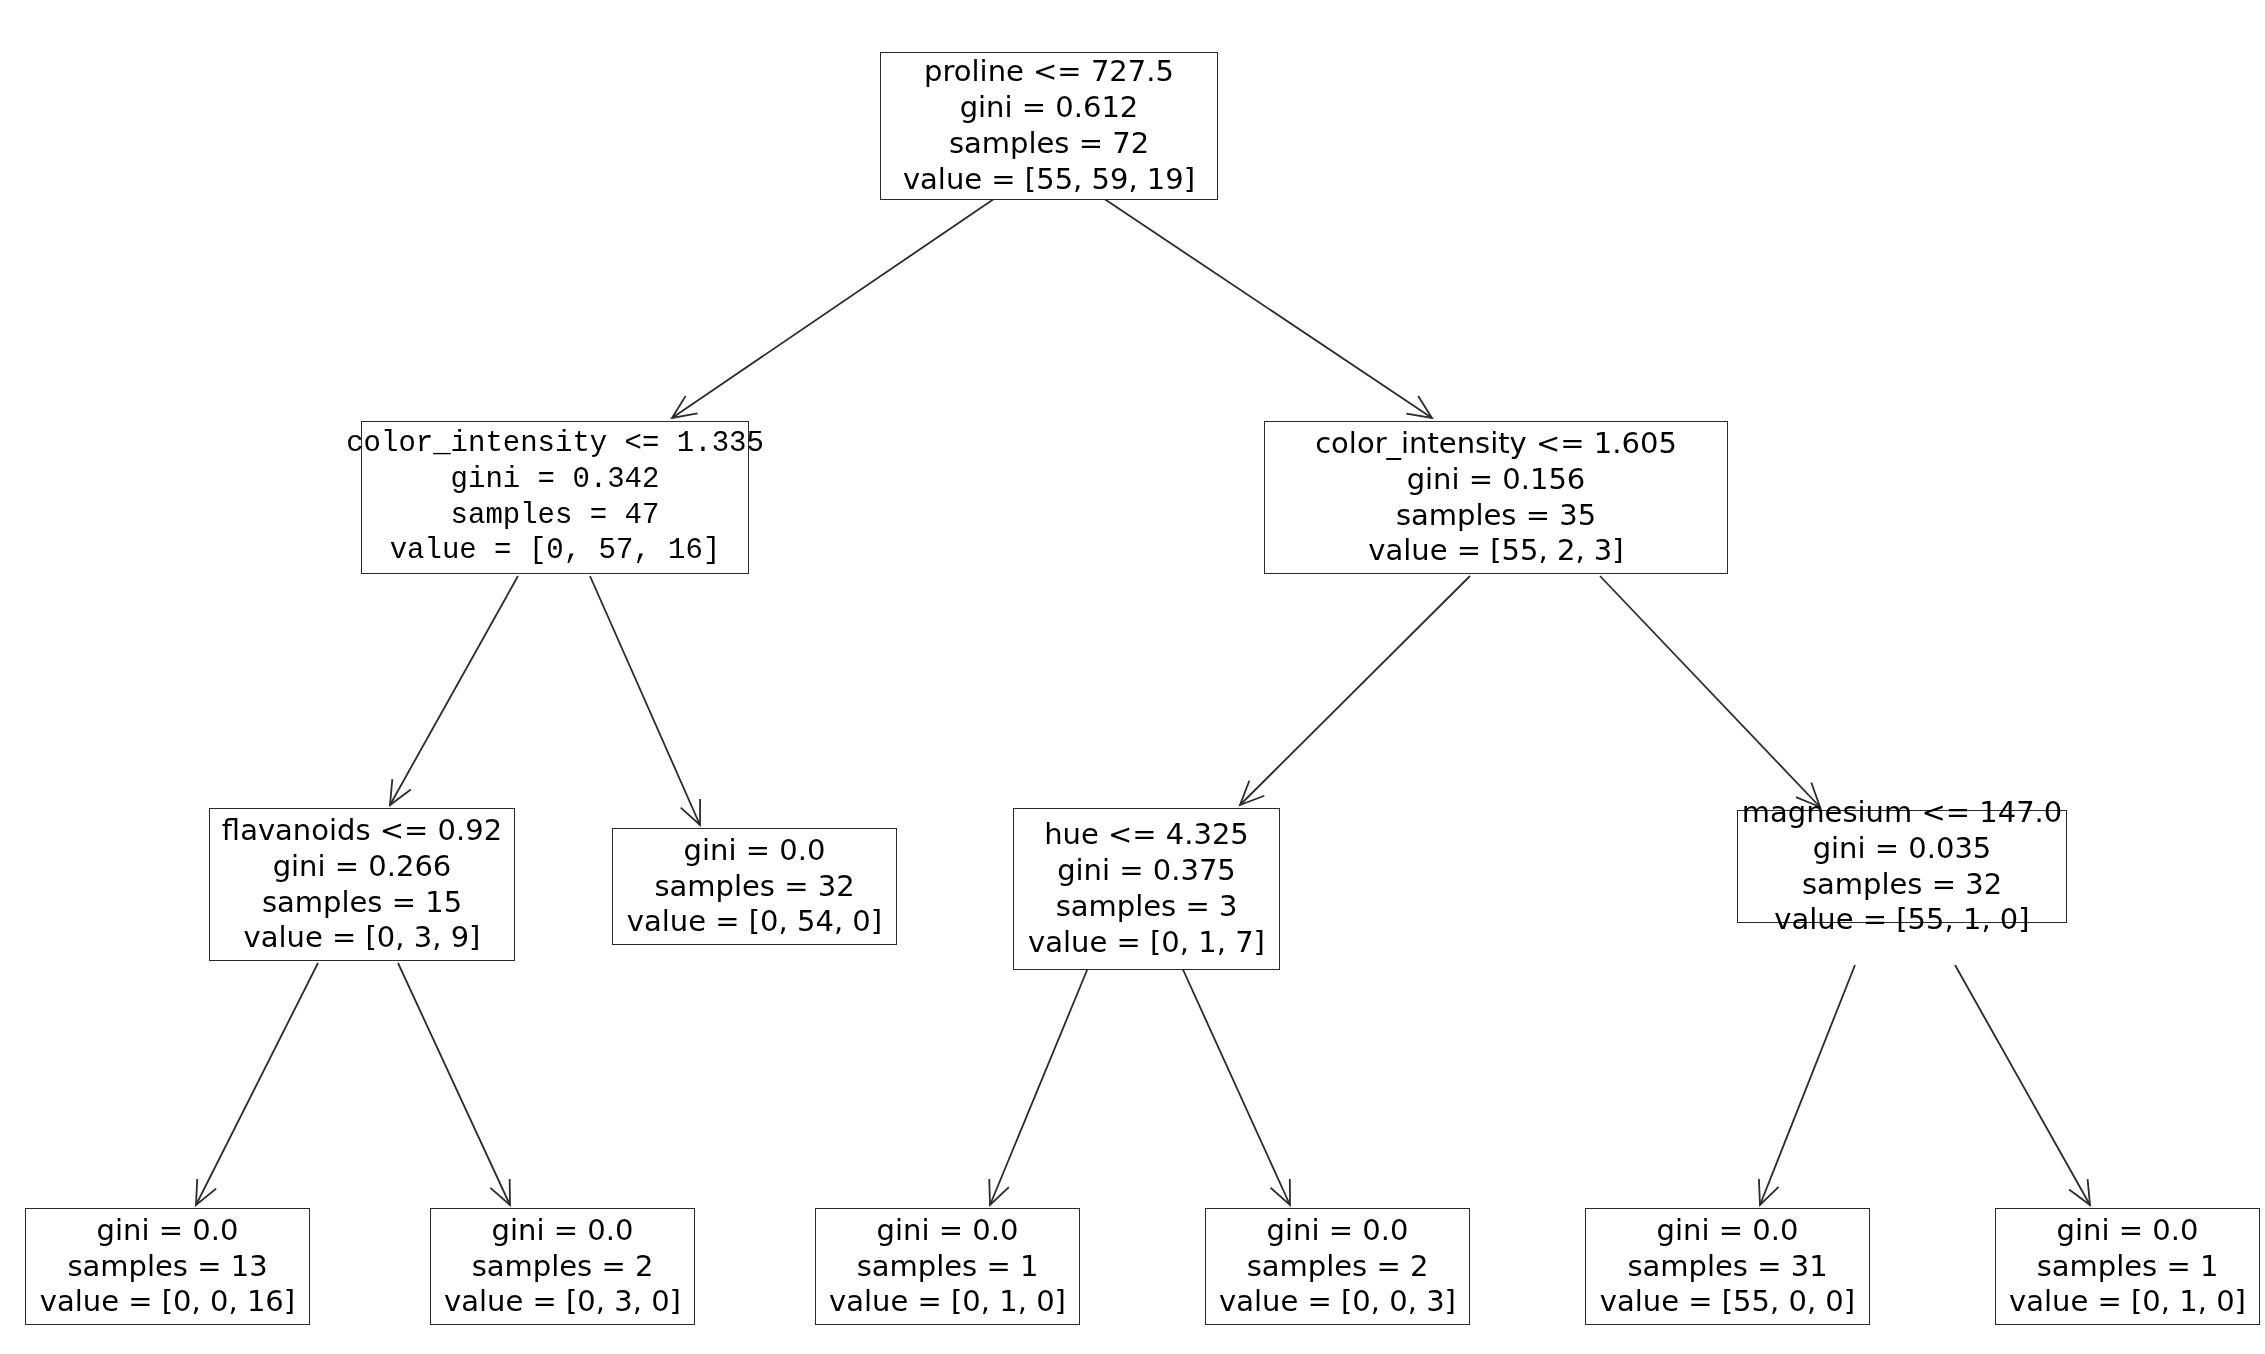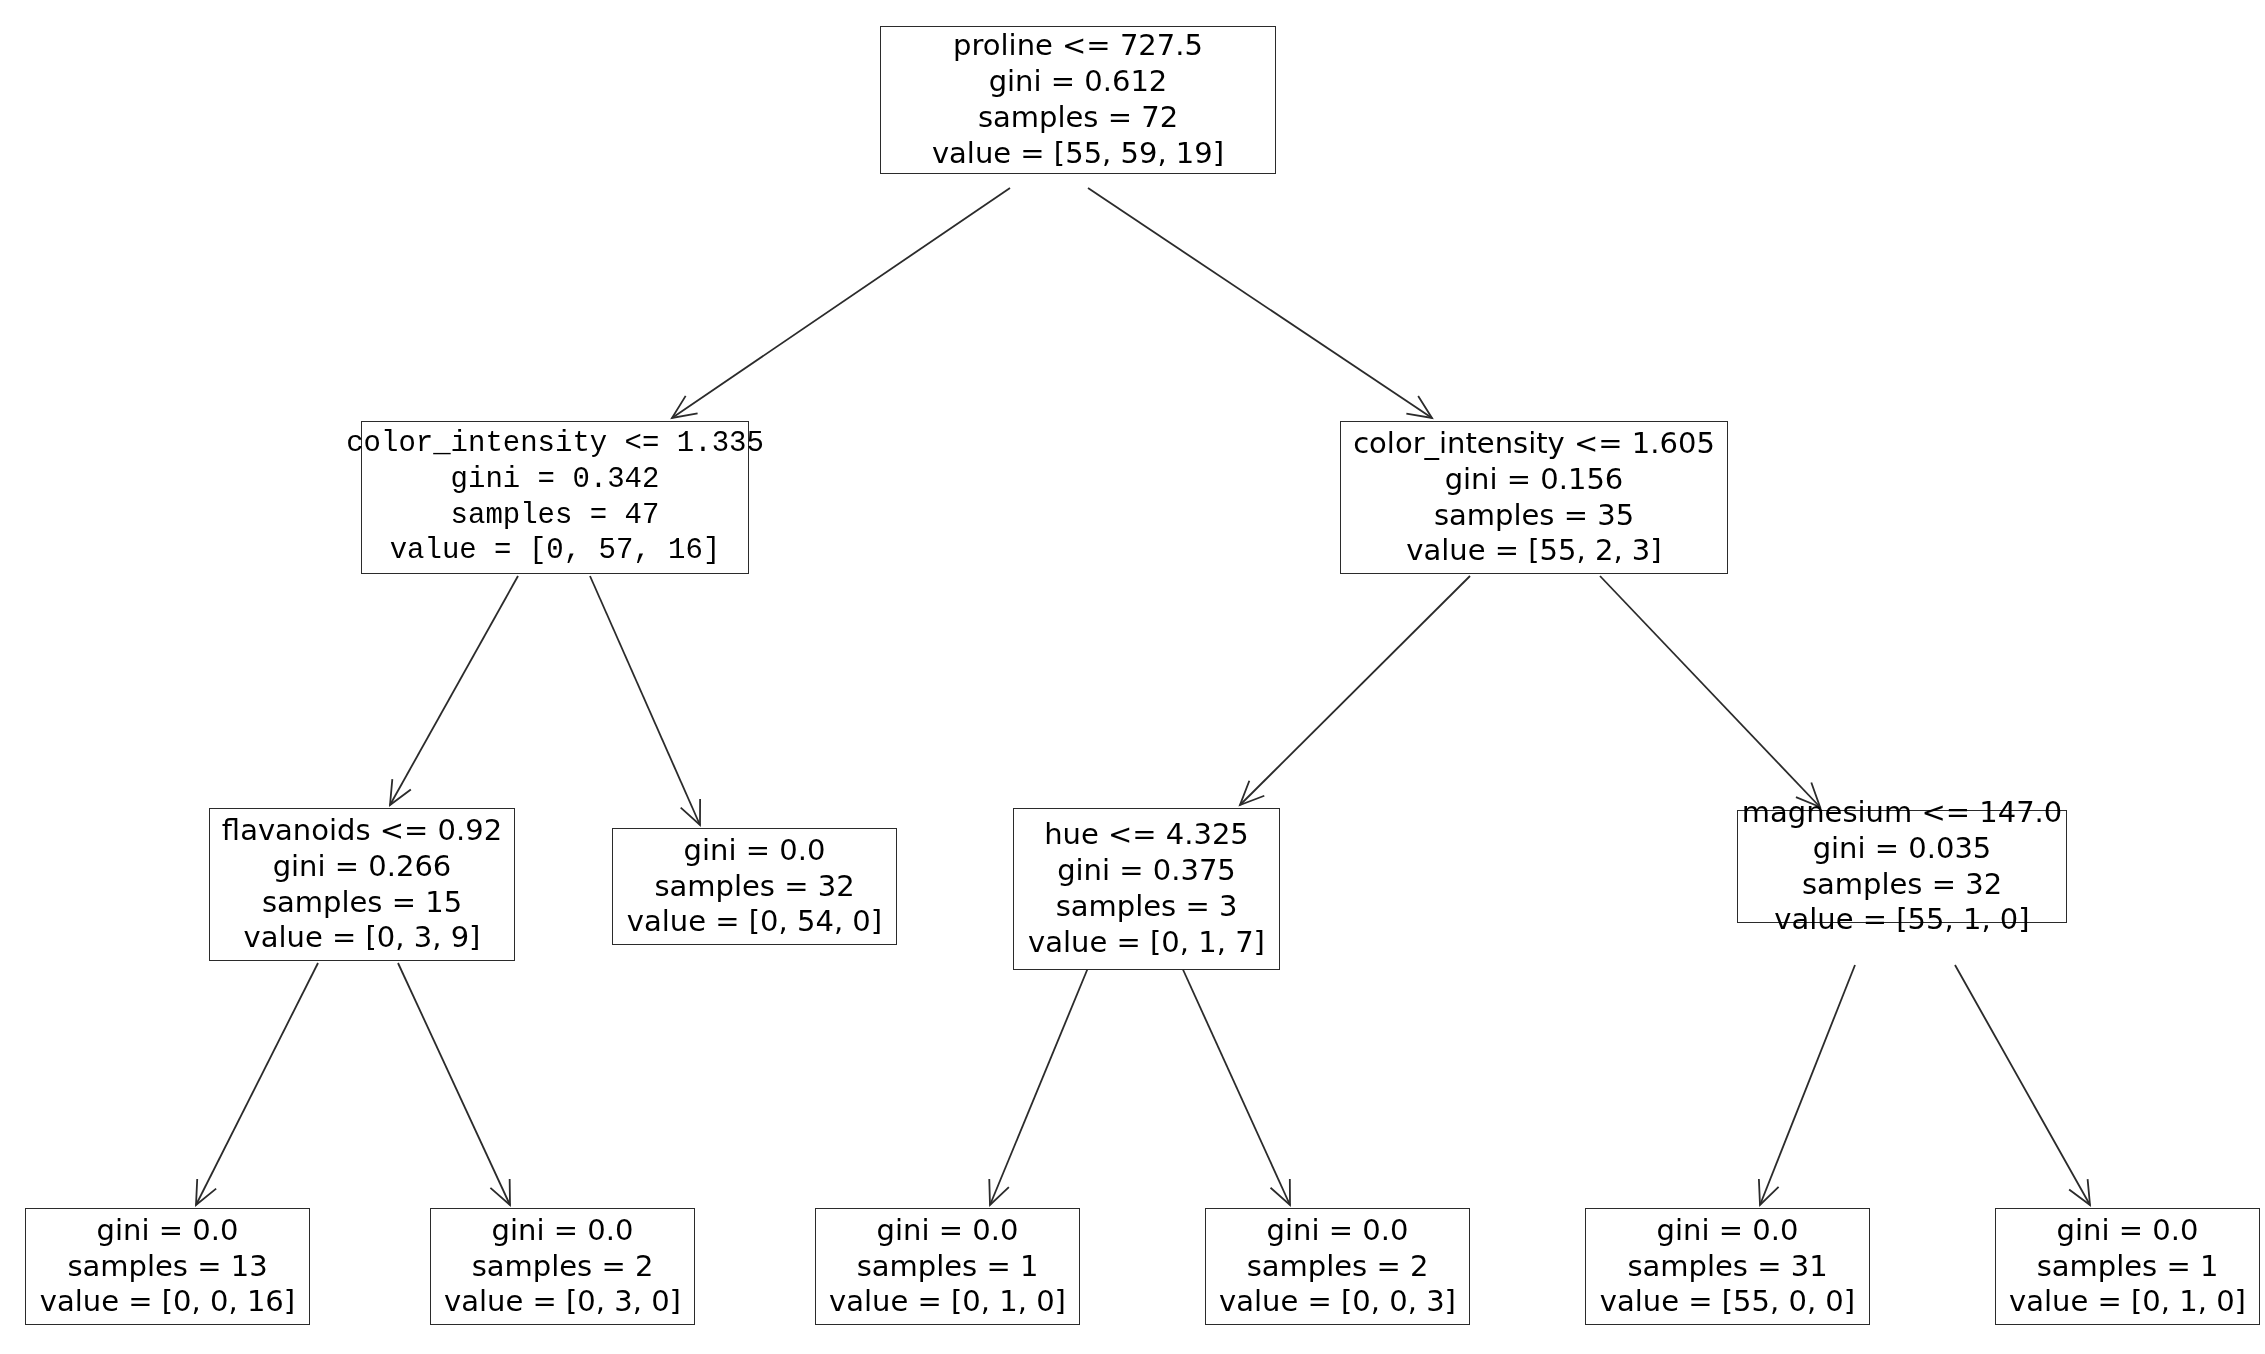--- a/index.html
+++ b/index.html
@@ -90,21 +90,21 @@
       </g>
       <g>
         <line x1="1855" y1="965" x2="1760" y2="1205" stroke="#2b2b2b" stroke-width="1.8"></line>
         <polyline points="1778.5951827338586,1186.8280661707565 1760,1205 1758.8799877120648,1179.024134807963" fill="none" stroke="#2b2b2b" stroke-width="1.8"></polyline>
       </g>
       <g>
         <line x1="1955" y1="965" x2="2090" y2="1205" stroke="#2b2b2b" stroke-width="1.8"></line>
         <polyline points="2087.6012899231528,1179.1108866515822 2090,1205 2069.120800056688,1189.5061622014682" fill="none" stroke="#2b2b2b" stroke-width="1.8"></polyline>
       </g>
     </svg>
-<div class="node" style="left: 880px; top: 26px; width: 396px; height: 148px;">
+<div class="node" style="left: 880px; top: 52px; width: 338px; height: 148px;">
       <span class="line">proline &lt;= 727.5</span>
       <span class="line">gini = 0.612</span>
       <span class="line">samples = 72</span>
       <span class="line">value = [55, 59, 19]</span>
     </div>
     <div class="node" style="left: 361px; top: 421px; width: 388px; height: 153px; font-family: Liberation Mono, monospace;">
       <span class="line">color_intensity &lt;= 1.335</span>
       <span class="line">gini = 0.342</span>
       <span class="line">samples = 47</span>
       <span class="line">value = [0, 57, 16]</span>
@@ -123,21 +123,21 @@
     <div class="node" style="left: 430px; top: 1208px; width: 265px; height: 117px;">
       <span class="line">gini = 0.0</span>
       <span class="line">samples = 2</span>
       <span class="line">value = [0, 3, 0]</span>
     </div>
     <div class="node" style="left: 612px; top: 828px; width: 285px; height: 117px;">
       <span class="line">gini = 0.0</span>
       <span class="line">samples = 32</span>
       <span class="line">value = [0, 54, 0]</span>
     </div>
-    <div class="node" style="left: 1340px; top: 421px; width: 388px; height: 153px;">
+    <div class="node" style="left: 1264px; top: 421px; width: 464px; height: 153px;">
       <span class="line">color_intensity &lt;= 1.605</span>
       <span class="line">gini = 0.156</span>
       <span class="line">samples = 35</span>
       <span class="line">value = [55, 2, 3]</span>
     </div>
     <div class="node" style="left: 1013px; top: 808px; width: 267px; height: 162px;">
       <span class="line">hue &lt;= 4.325</span>
       <span class="line">gini = 0.375</span>
       <span class="line">samples = 3</span>
       <span class="line">value = [0, 1, 7]</span>

